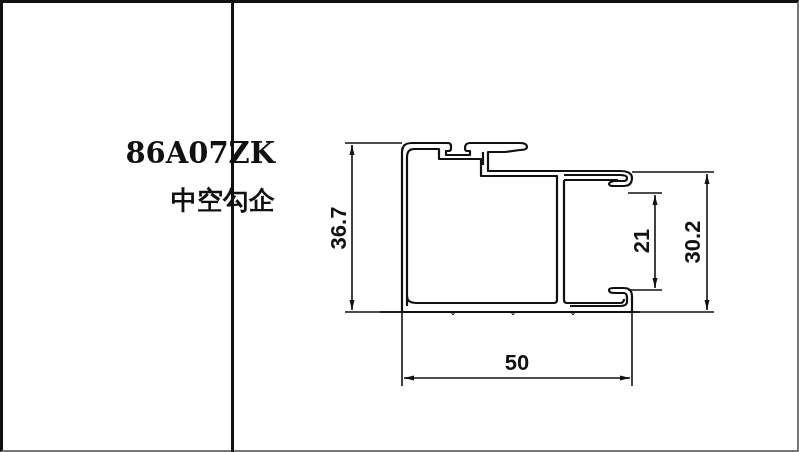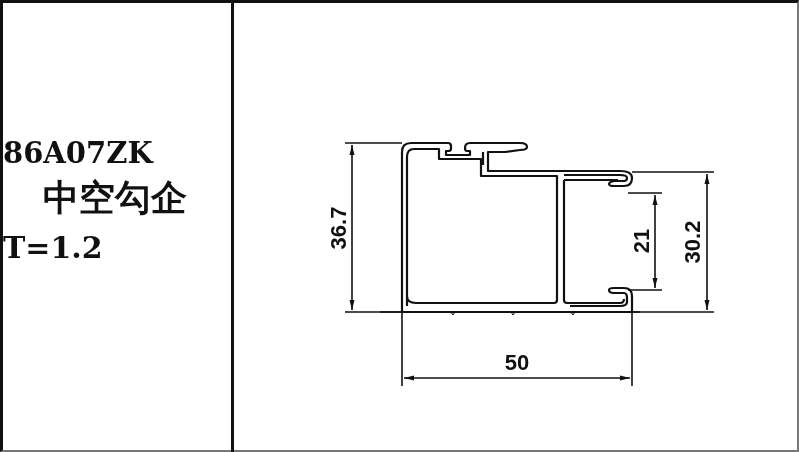--- a/index.html
+++ b/index.html
@@ -2,38 +2,37 @@
 <html><head>
 <meta charset="utf-8">
 <style>
   html, body { margin: 0; padding: 0; background: #ffffff; }
   body { width: 799px; height: 452px; overflow: hidden; position: relative; font-family: "DejaVu Serif", serif; }
   .frame {
     position: absolute; left: 0; top: 0; width: 799px; height: 452px; box-sizing: border-box;
     border-top: 3px solid #111; border-left: 3px solid #111; border-right: 2px solid #777; border-bottom: 2px solid #777;
   }
   .divider { position: absolute; left: 231px; top: 0; width: 3px; height: 452px; background: #111; }
-  .info { position: absolute; left: 3px; top: 130px; width: 272px; text-align: left; color: #111; }
+  .info { position: absolute; left: 3px; top: 130px; width: 272px; text-align: right; color: #111; }
   .info .line { font-weight: bold; font-size: 30px; line-height: 47px; letter-spacing: 0px; white-space: nowrap; font-family: "DejaVu Serif", serif; }
   .info .line.code { font-size: 29px; }
-  .info .line.cn { font-family: Liberation Mono, monospace; font-size: 36px; margin-left: 40px; }
+  .info .line.cn { font-family: Liberation Sans, sans-serif; font-size: 26px; margin-left: 40px; }
   .info .line.weight { font-size: 27px; }
   svg.drawing { position: absolute; left: 0; top: 0; }
   .dimtxt { font-family: "Liberation Sans", sans-serif; font-weight: bold; font-size: 22px; fill: #111; }
 </style>
 </head>
 <body>
 
 <div class="frame"></div>
 <div class="divider"></div>
 
 <div class="info">
   <div class="line code">86A07ZK</div>
   <div class="line cn">中空勾企</div>
-  <div class="line">T=1.2</div>
 </div>
 
 <svg class="drawing" width="799" height="452" viewBox="0 0 799 452">
   <defs>
     <marker id="arr" viewBox="0 0 10 10" refX="10" refY="5" markerWidth="10" markerHeight="10" markerUnits="userSpaceOnUse" orient="auto-start-reverse">
       <path d="M0,2.5 L10,5 L0,7.5 Z" fill="#111"></path>
     </marker>
   </defs>
 
   <g stroke="#111" stroke-width="2.2" fill="none" stroke-linejoin="round">

